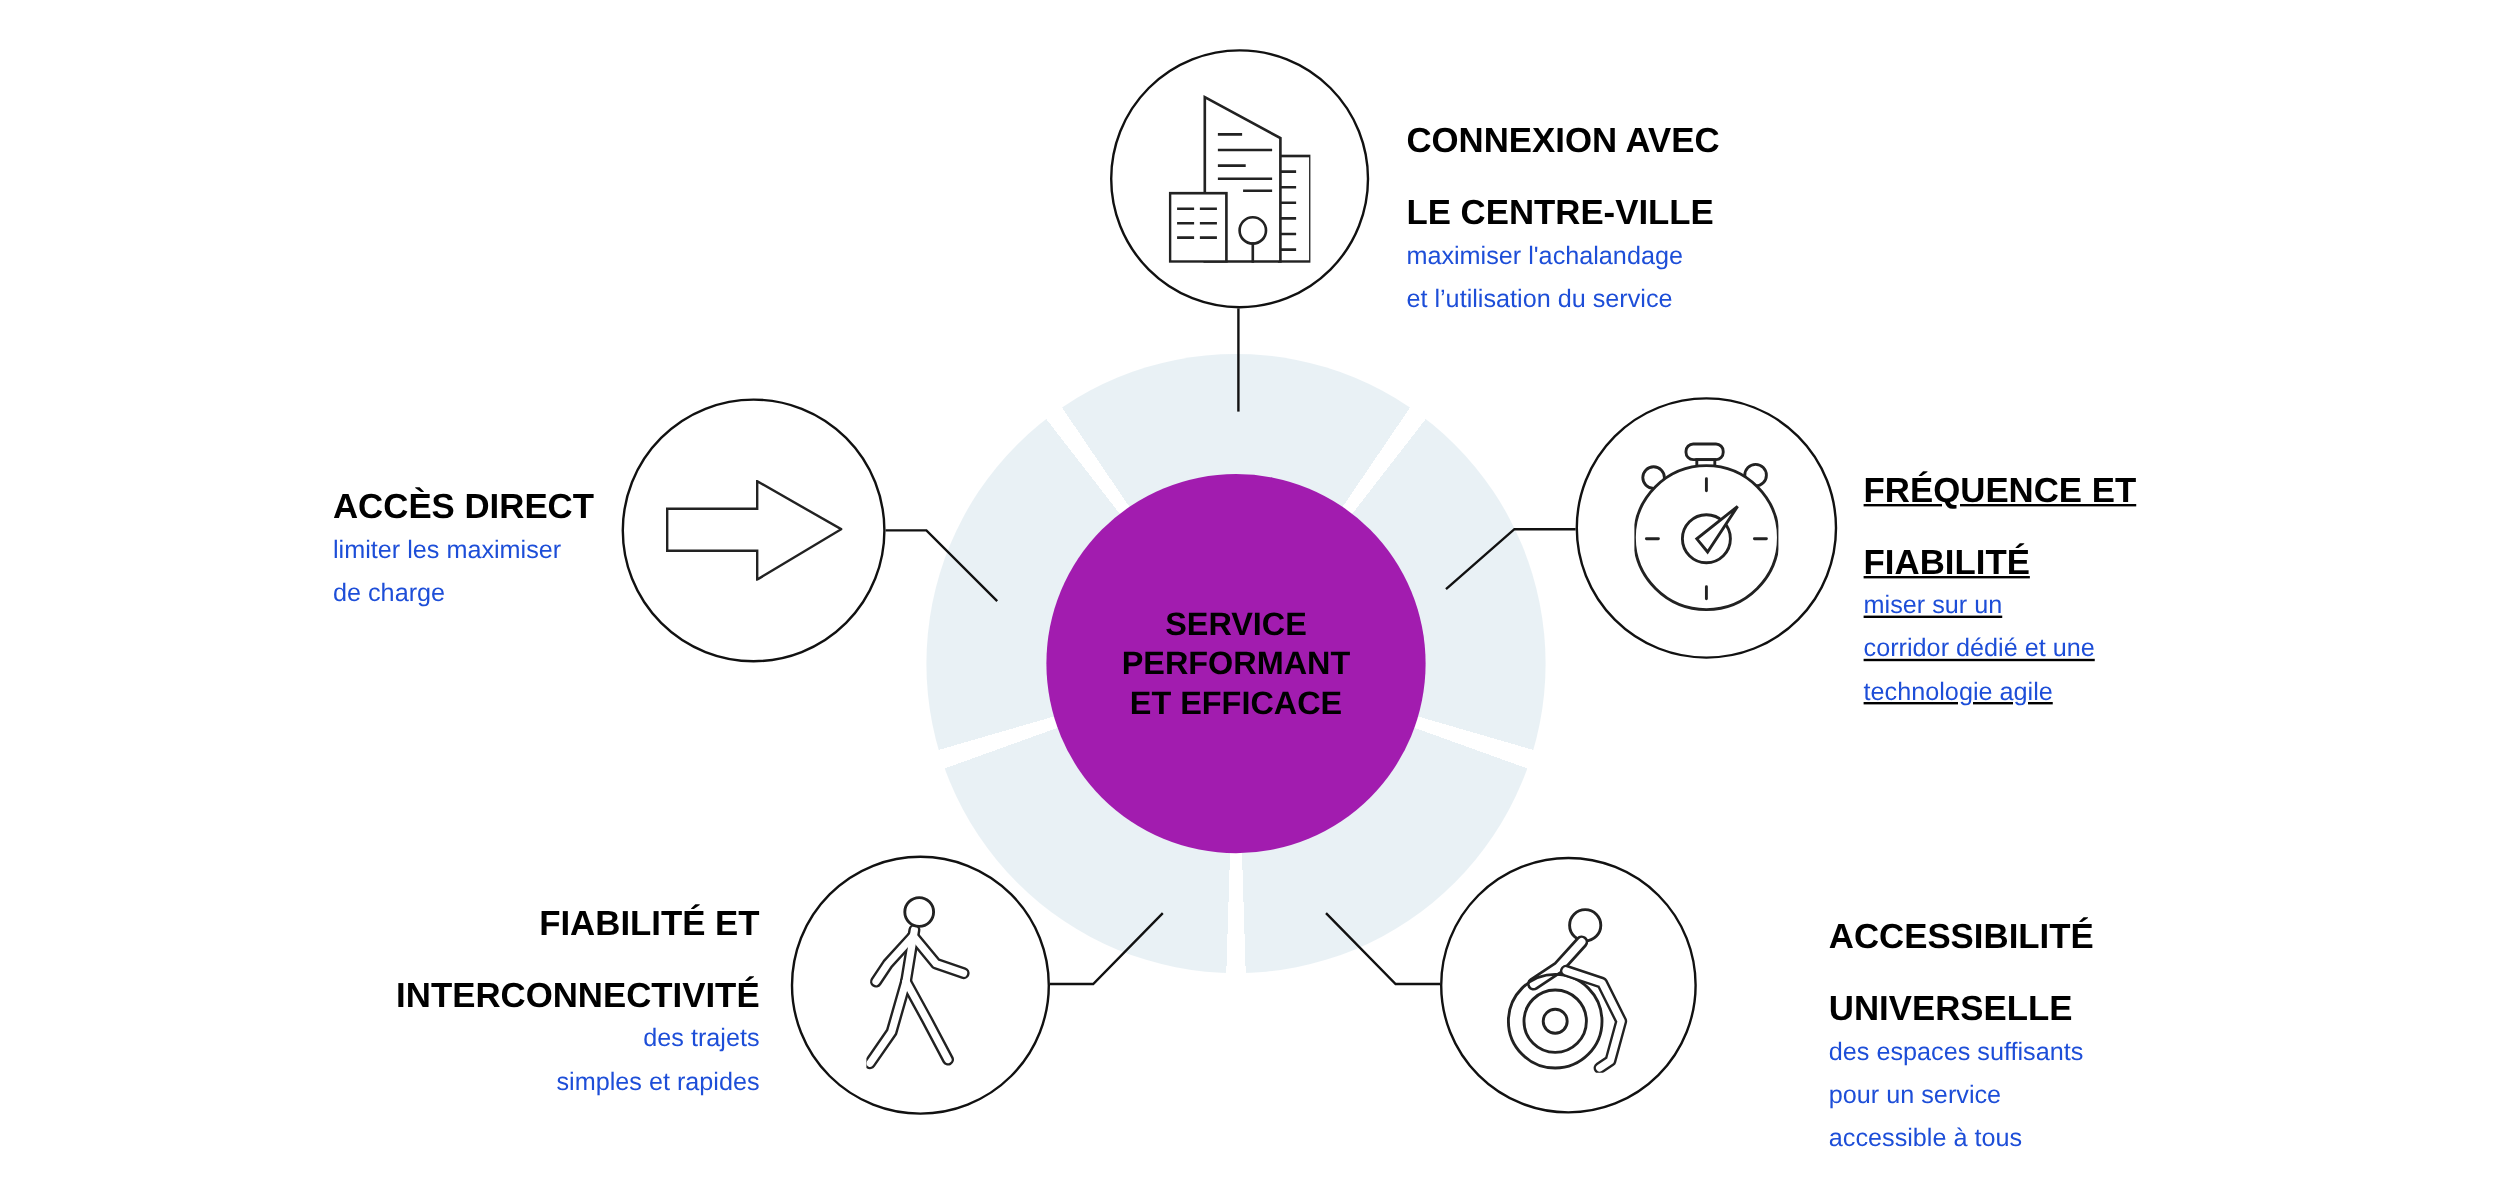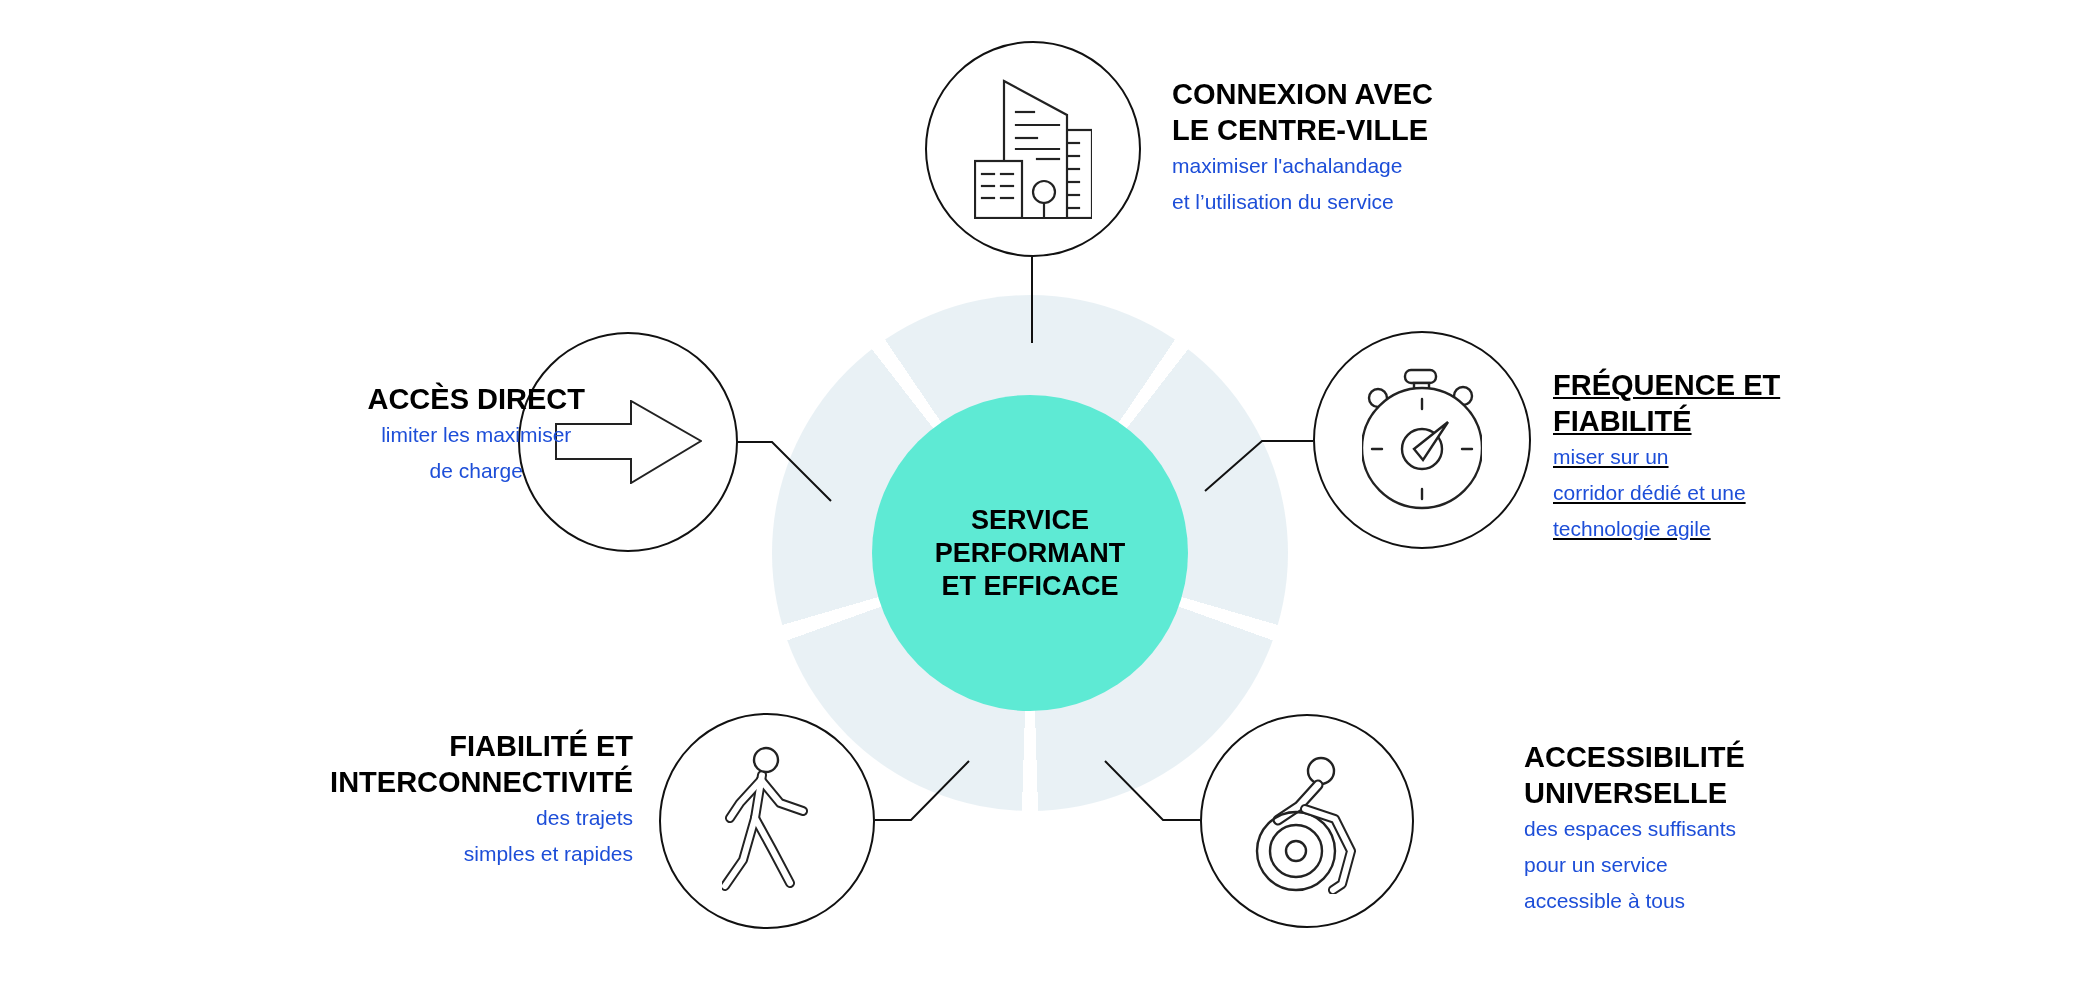--- a/index.html
+++ b/index.html
@@ -19,21 +19,21 @@
       #e9f1f5 0deg 34.2deg,  #ffffff 34.2deg 37.8deg,
       #e9f1f5 37.8deg 106.2deg, #ffffff 106.2deg 109.8deg,
       #e9f1f5 109.8deg 178.2deg, #ffffff 178.2deg 181.8deg,
       #e9f1f5 181.8deg 250.2deg, #ffffff 250.2deg 253.8deg,
       #e9f1f5 253.8deg 322.2deg, #ffffff 322.2deg 325.8deg,
       #e9f1f5 325.8deg 360deg);
   }
   .hub {
     position:absolute; left:872px; top:395px;
     width:316px; height:316px; border-radius:50%;
-    background:#5eead4;
+    background:#a21caf;
     display:flex; flex-direction:column;
     align-items:center; justify-content:center;
     text-align:center;
   }
   .hub span {
     display:block;
     font-size:27px; font-weight:bold; line-height:33px; color:#000;
   }
 
   
@@ -47,25 +47,25 @@
     display:flex; align-items:center; justify-content:center;
   }
   .node-top    { left:925px;  top:41px;  width:216px; height:216px; }
   .node-left   { left:518px;  top:332px; width:220px; height:220px; }
   .node-right  { left:1313px; top:331px; width:218px; height:218px; }
   .node-bl     { left:659px;  top:713px; width:216px; height:216px; }
   .node-br     { left:1200px; top:714px; width:214px; height:214px; }
 
   
   .label { position:absolute; white-space:nowrap; }
-  .label .t { display:block; font-size:29px; font-weight:bold; line-height:36px; color:#000; }
+  .label .t { display:block; font-size:29px; font-weight:bold; line-height:36px; color:#000;margin-top:24px; }
   .label .d { display:block; font-size:21px; line-height:36px; color:#1d4ed8; }
   .lbl-connexion     { left:1172px; top:76px; }
   .lbl-frequence     { left:1553px; top:367px;text-decoration:underline; }
-  .lbl-acces         { right:1496px; top:381px; text-align:center; }
+  .lbl-acces         { right:1586px; top:381px; text-align:left; }
   .lbl-fluidite      { right:1448px; top:728px; text-align:right; }
   .lbl-accessibilite { left:1524px; top:739px; }
 
   svg { display:block; }
 </style>
 </head>
 <body>
 
 <div class="canvas">
 

